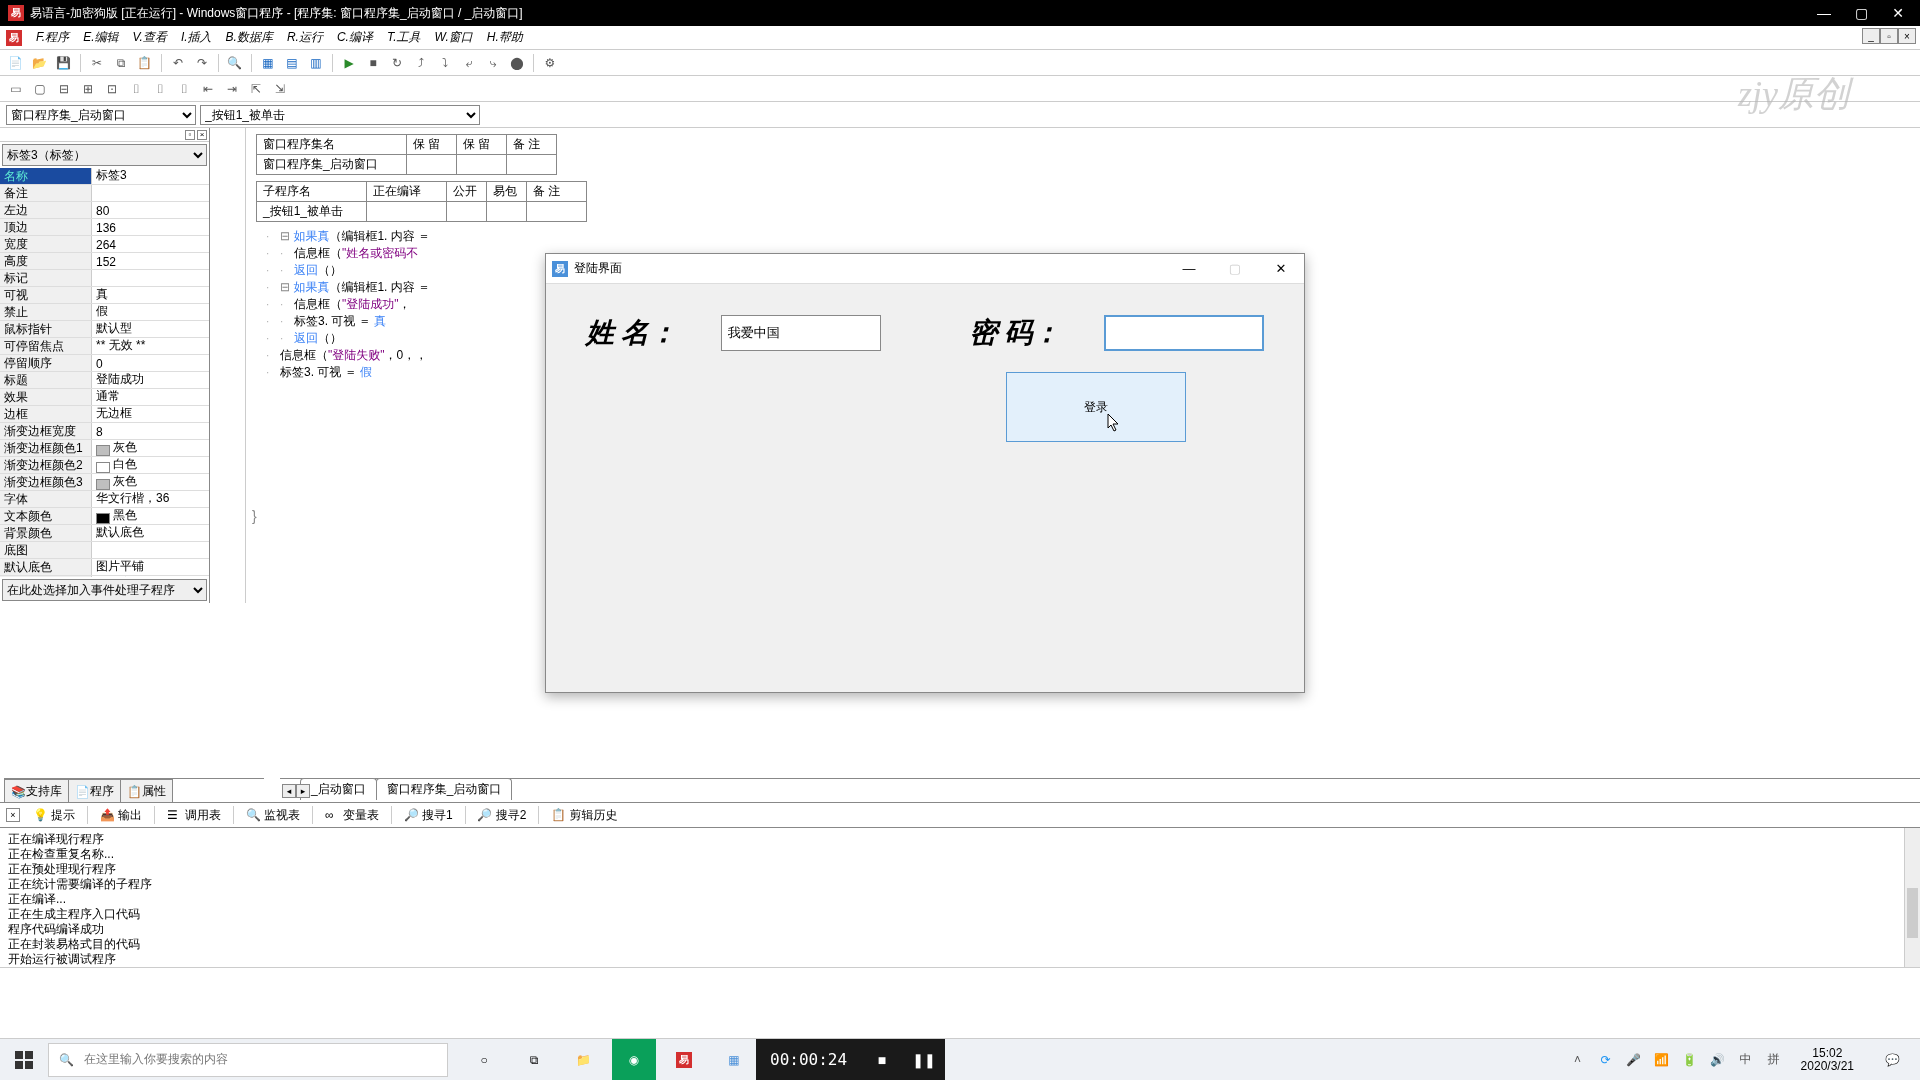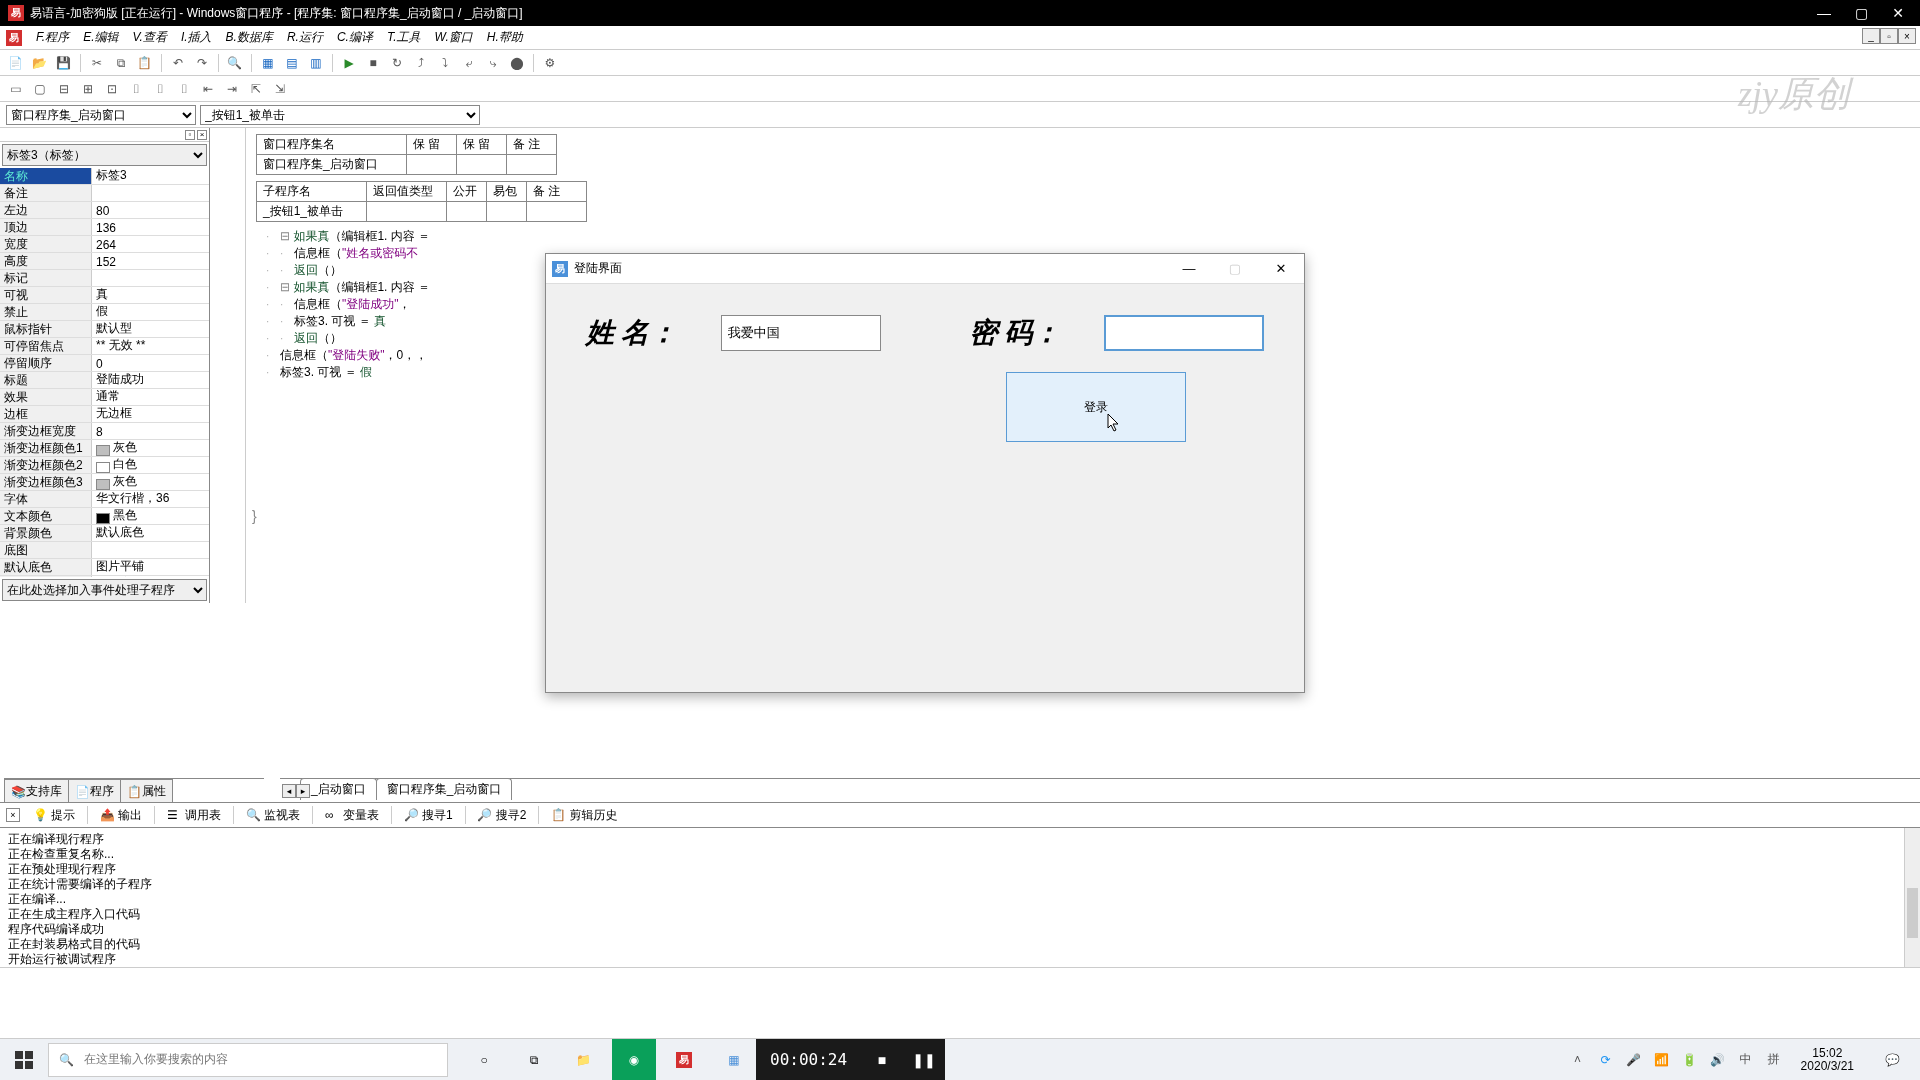--- a/index.html
+++ b/index.html
@@ -52,21 +52,21 @@
 
 
 .code-area { flex:1; background:#fff; position:relative; display:flex; }
 .code-gutter { width:36px; background:#fff; border-right:1px solid #ccc; }
 .code-content { flex:1; padding:6px 0 0 0; position:relative; }
 .code-tables { padding-left:10px; }
 table.code-tbl { border-collapse:collapse; margin-bottom:2px; }
 table.code-tbl td, table.code-tbl th { border:1px solid #888; padding:1px 6px; font-size:12px; text-align:left; background:#fff; }
 table.code-tbl th { font-weight:normal; }
 .code-lines { padding:4px 0 0 20px; font-family:SimSun,monospace; font-size:13px; line-height:17px; }
-.code-lines .kw { color:#14532d; }
+.code-lines .kw { color:#3b82f6; }
 .code-lines .str { color:#800080; }
 .code-lines .fn { color:#000; }
 .tree-dots { color:#aaa; font-size:10px; display:inline-block; width:14px; }
 
 
 .side-tabs { height:24px; display:flex; border-top:1px solid #888; }
 .side-tabs .stab { flex:0 0 auto; padding:2px 6px; border:1px solid #888; border-bottom:none; background:#f0f0f0; display:flex; align-items:center; gap:3px; cursor:pointer; margin-right:-1px; }
 .side-tabs .stab .ic { width:12px; height:12px; }
 
 
@@ -392,21 +392,21 @@
                 <td></td>
                 <td></td>
                 <td></td>
           </tr>
         </tbody>
           </table>
         <table class="code-tbl" style="margin-top:6px">
           <tbody>
               <tr>
             <th style="width:110px">子程序名</th>
-            <th style="width:80px">返回值类型</th>
+            <th style="width:80px">正在编译</th>
             <th style="width:40px">公开</th>
             <th style="width:40px">易包</th>
             <th style="width:60px">备 注</th>
           </tr>
           <tr>
             <td>_按钮1_被单击</td>
                 <td></td>
                 <td></td>
                 <td></td>
                 <td></td>

